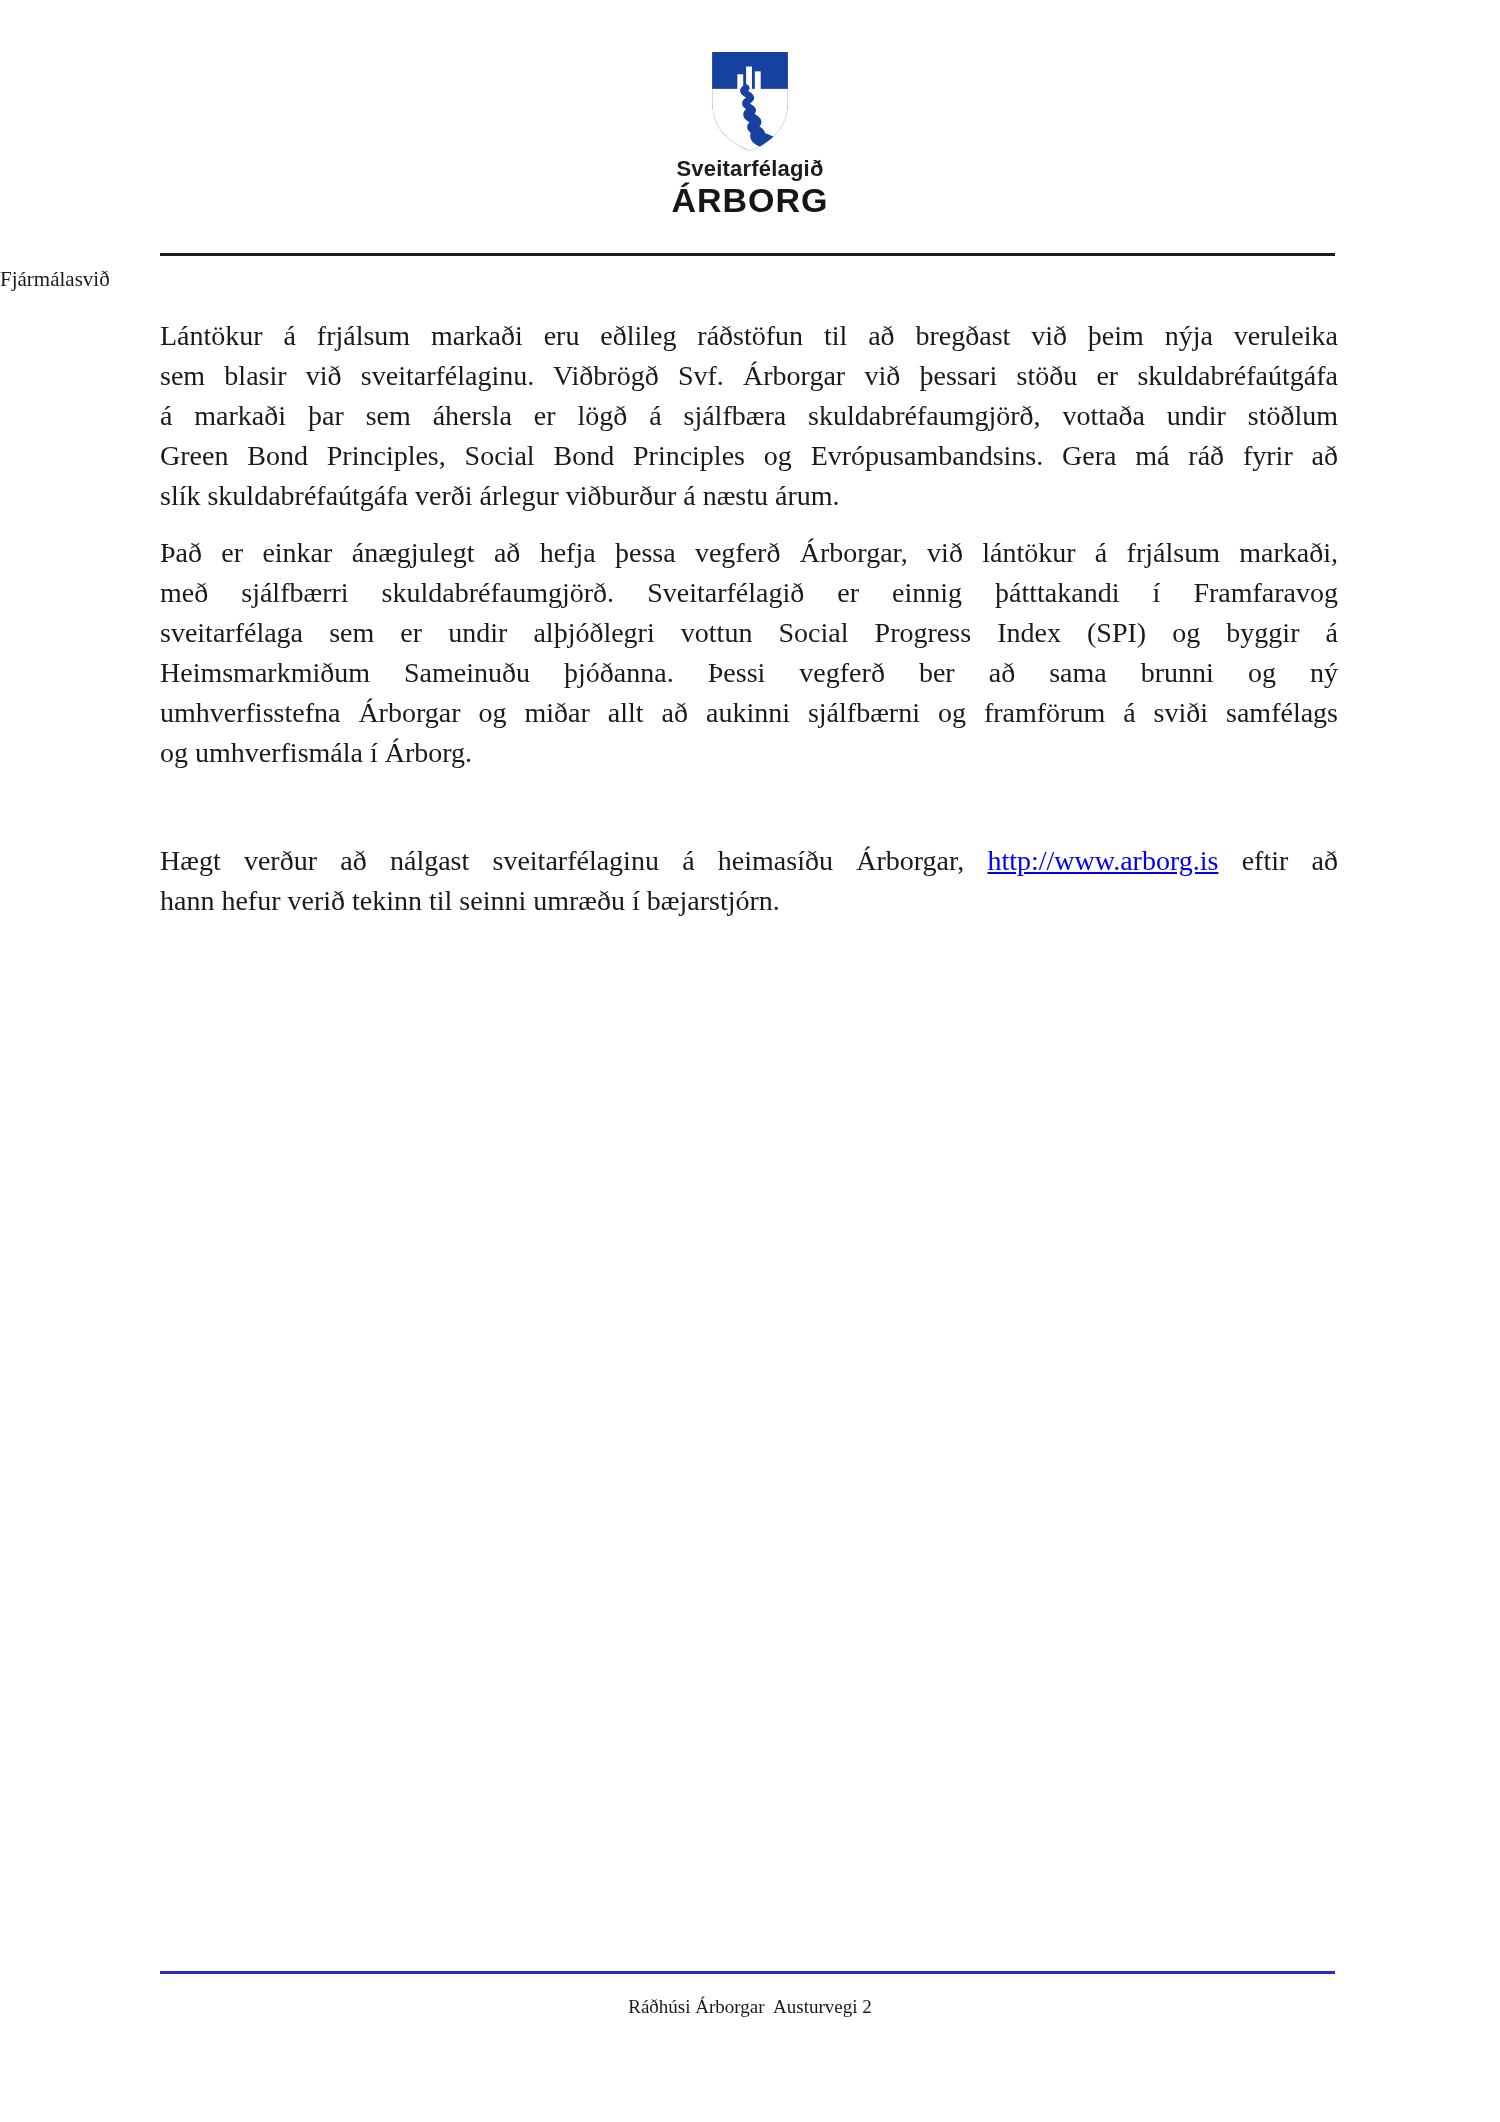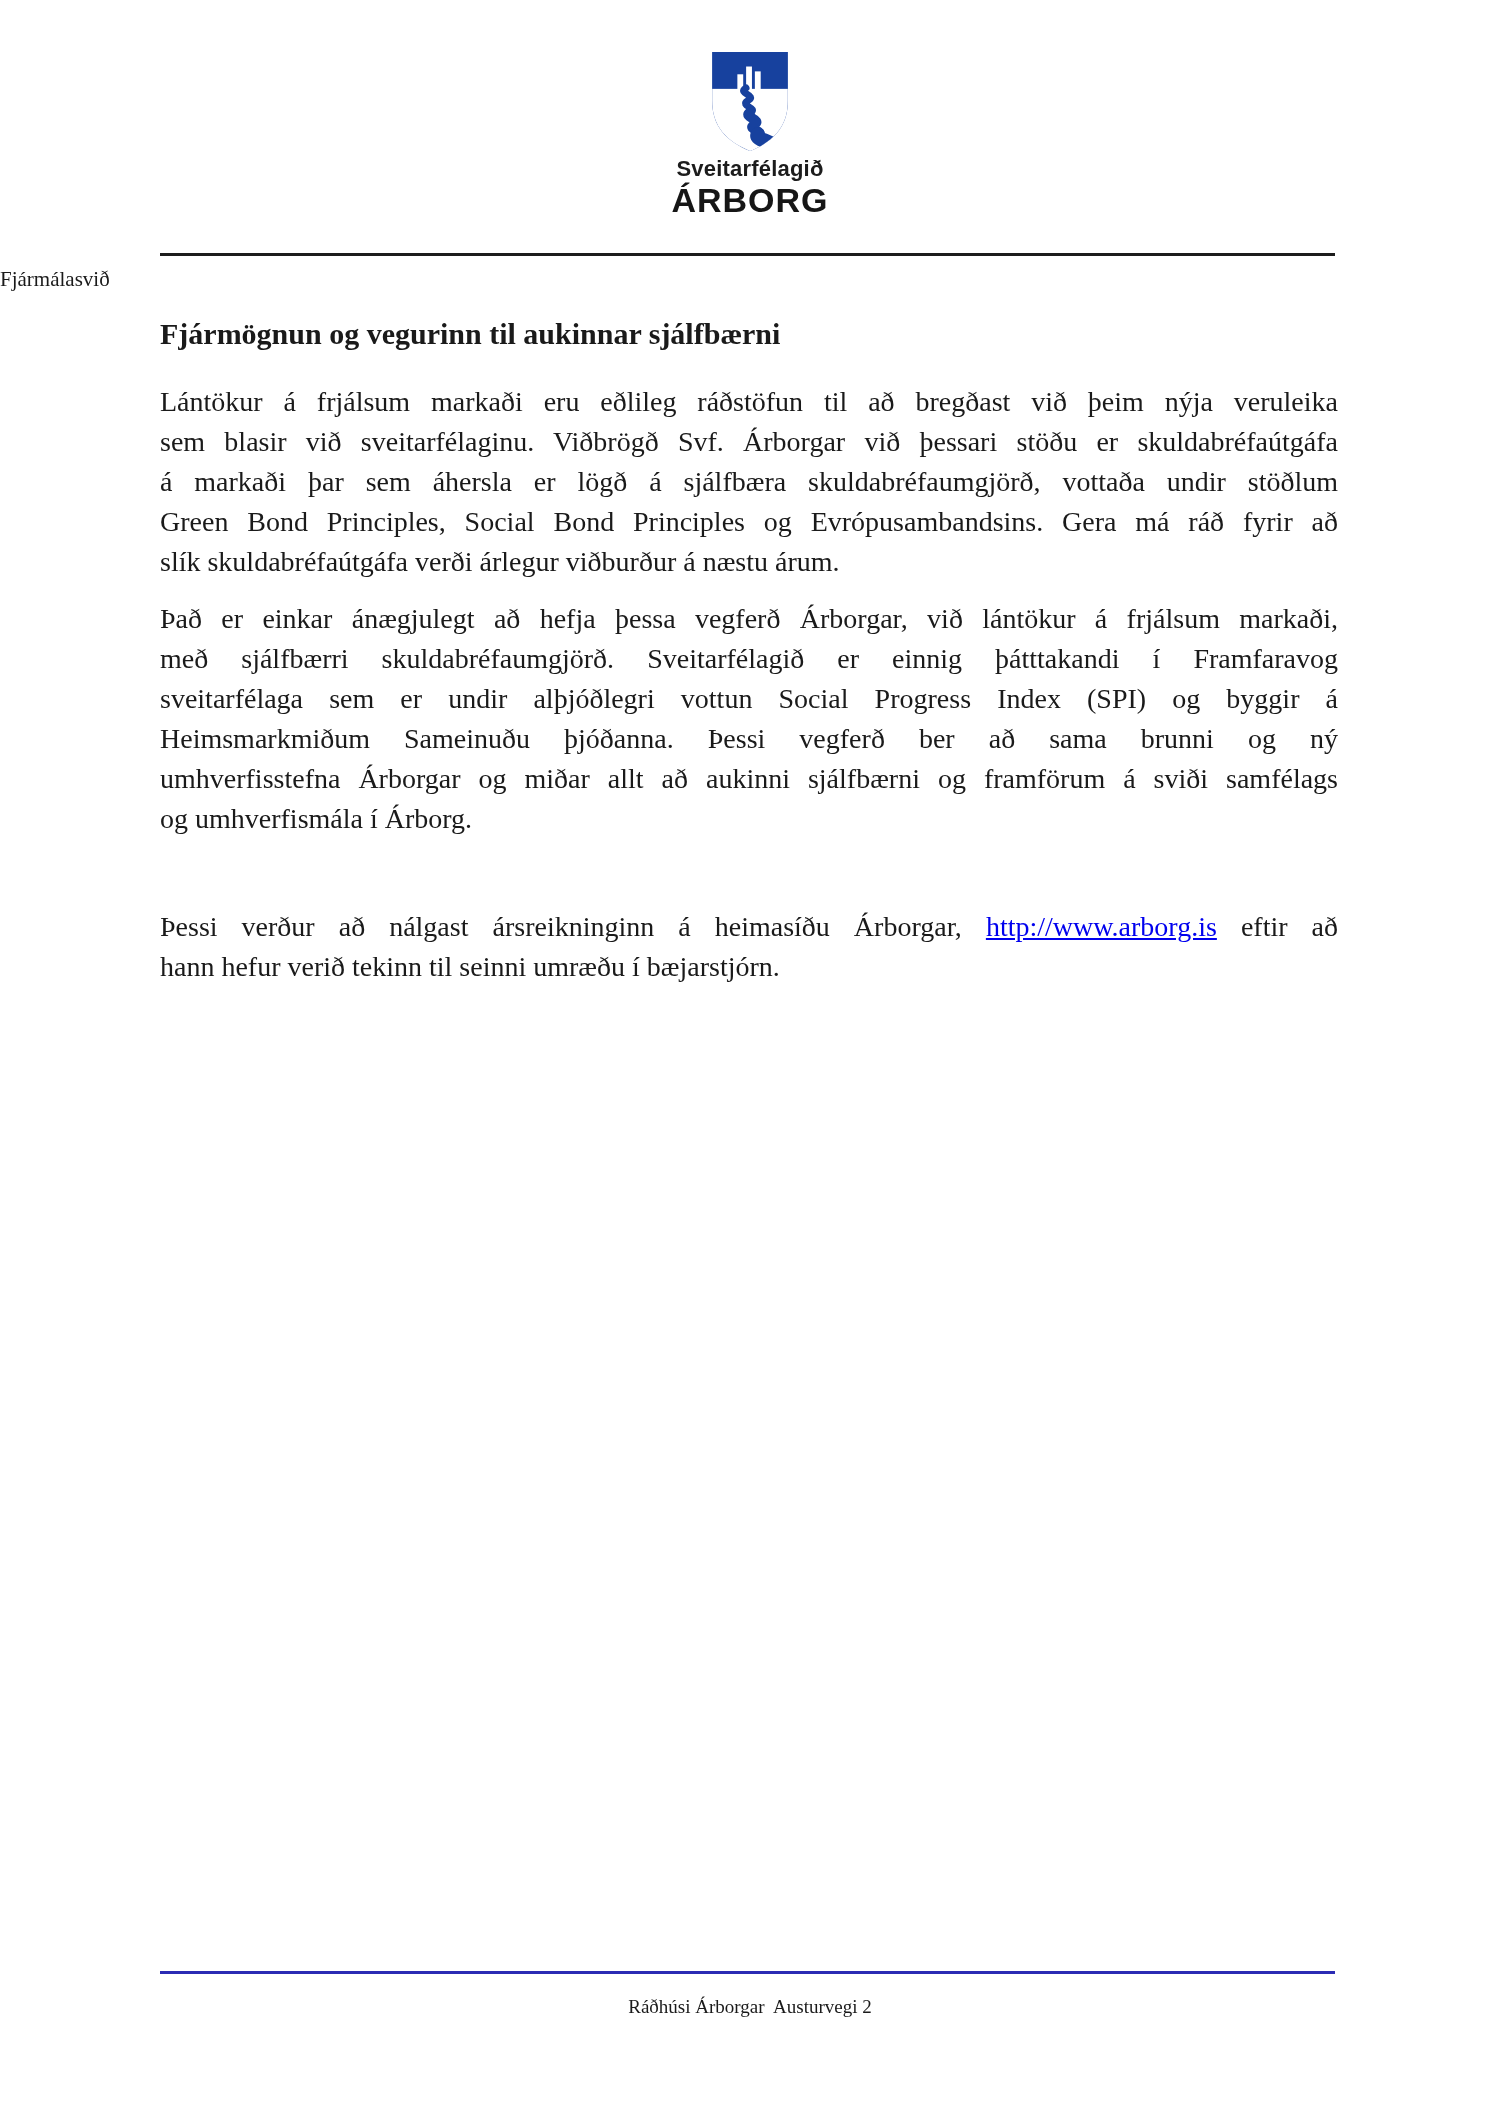--- a/index.html
+++ b/index.html
@@ -122,41 +122,40 @@
       </g>
     </svg>
     <div class="org-prefix">Sveitarfélagið</div>
     <div class="org-name">ÁRBORG</div>
   </div>
 
   <div class="divider-top"></div>
   <div class="department">Fjármálasvið</div>
 
   <div class="content">
-    <div class="doc-heading">Fjármögnun og vegurinn til aukinnar sjálfbærni</div>
 
     <div class="para p1">
       <div class="ln">Lántökur á frjálsum markaði eru eðlileg ráðstöfun til að bregðast við þeim nýja veruleika</div>
       <div class="ln">sem blasir við sveitarfélaginu. Viðbrögð Svf. Árborgar við þessari stöðu er skuldabréfaútgáfa</div>
       <div class="ln">á markaði þar sem áhersla er lögð á sjálfbæra skuldabréfaumgjörð, vottaða undir stöðlum</div>
       <div class="ln">Green Bond Principles, Social Bond Principles og Evrópusambandsins. Gera má ráð fyrir að</div>
       <div class="ln ln-last">slík skuldabréfaútgáfa verði árlegur viðburður á næstu árum.</div>
     </div>
 
     <div class="para p2">
       <div class="ln">Það er einkar ánægjulegt að hefja þessa vegferð Árborgar, við lántökur á frjálsum markaði,</div>
       <div class="ln">með sjálfbærri skuldabréfaumgjörð. Sveitarfélagið er einnig þátttakandi í Framfaravog</div>
       <div class="ln">sveitarfélaga sem er undir alþjóðlegri vottun Social Progress Index (SPI) og byggir á</div>
       <div class="ln">Heimsmarkmiðum Sameinuðu þjóðanna. Þessi vegferð ber að sama brunni og ný</div>
       <div class="ln">umhverfisstefna Árborgar og miðar allt að aukinni sjálfbærni og framförum á sviði samfélags</div>
       <div class="ln ln-last">og umhverfismála í Árborg.</div>
     </div>
 
     <div class="para p3">
-      <div class="ln"><span>Þessi verður að nálgast ársreikninginn á heimasíðu Árborgar, </span><a class="inline-link">http://www.arborg.is</a><span> eftir að</span></div>
+      <div class="ln"><span>Hægt verður að nálgast sveitarfélaginu á heimasíðu Árborgar, </span><a class="inline-link">http://www.arborg.is</a><span> eftir að</span></div>
       <div class="ln ln-last">hann hefur verið tekinn til seinni umræðu í bæjarstjórn.</div>
     </div>
   </div>
 
   <div class="divider-bottom"></div>
   <div class="footer-address">Ráðhúsi Árborgar  Austurvegi 2</div>
   <div class="footer-links">
     <a class="footer-email">radhus@arborg.is</a>
     <a class="footer-site">www.arborg.is</a>
   </div>

